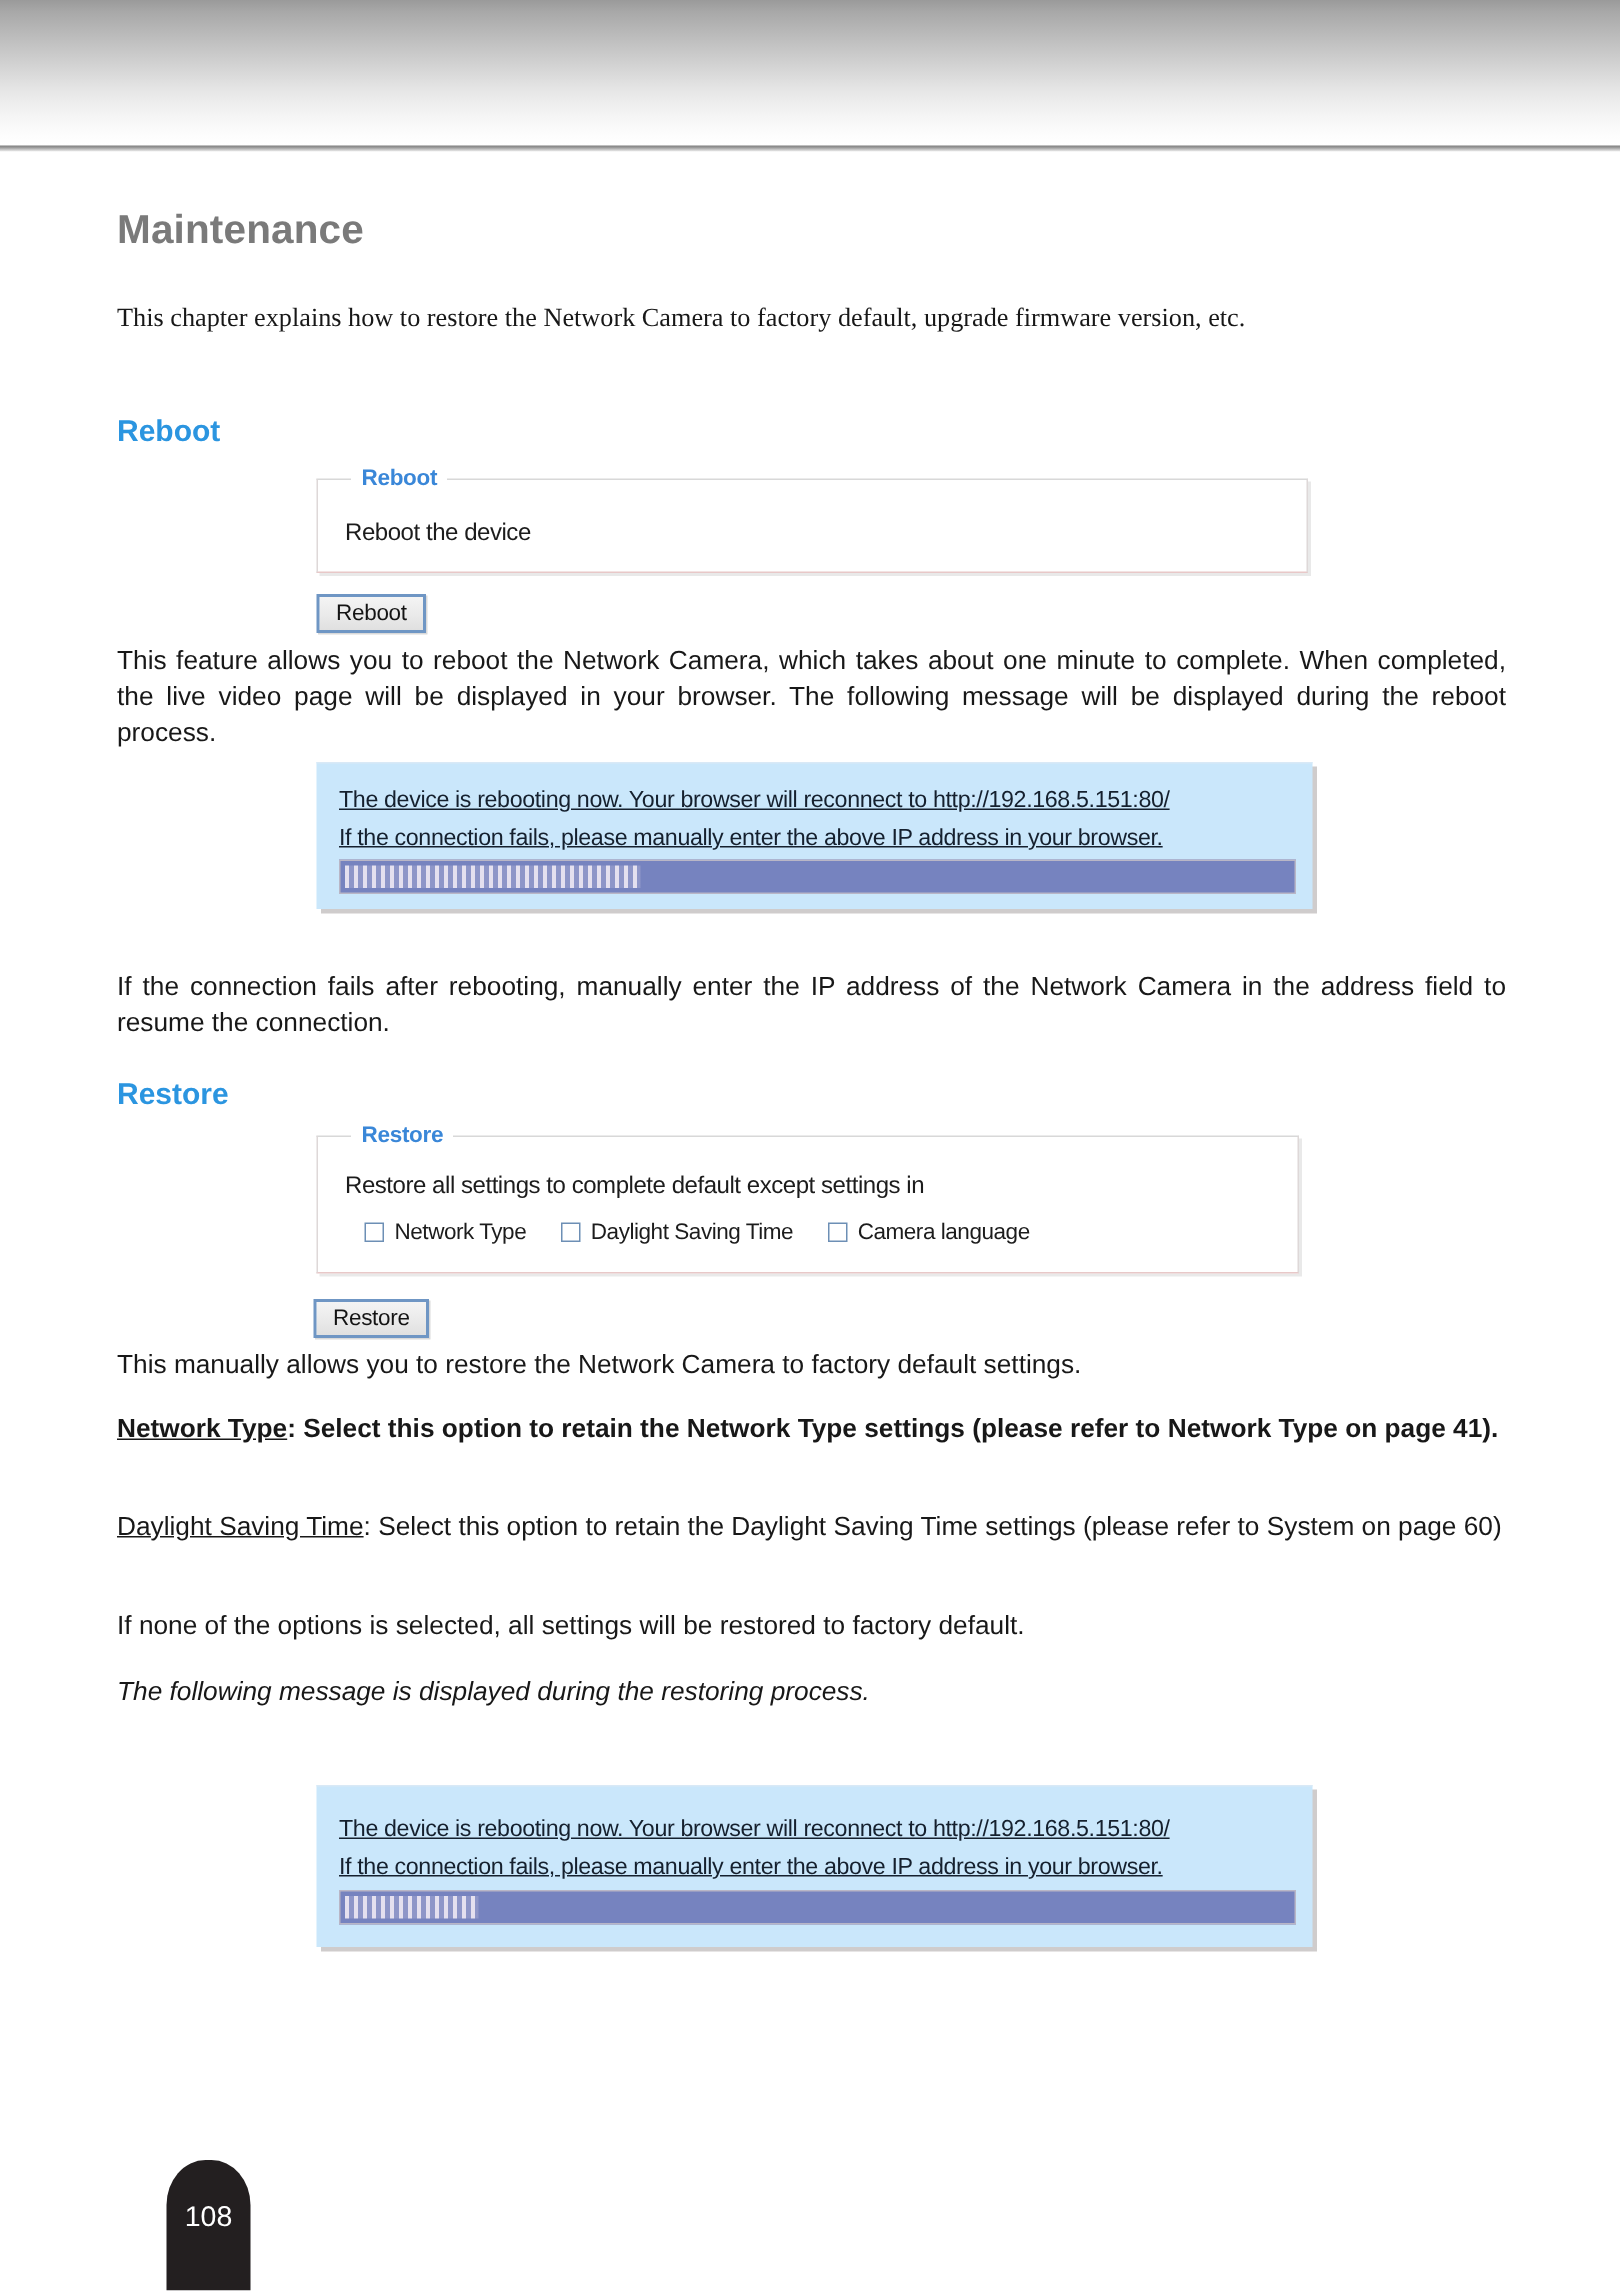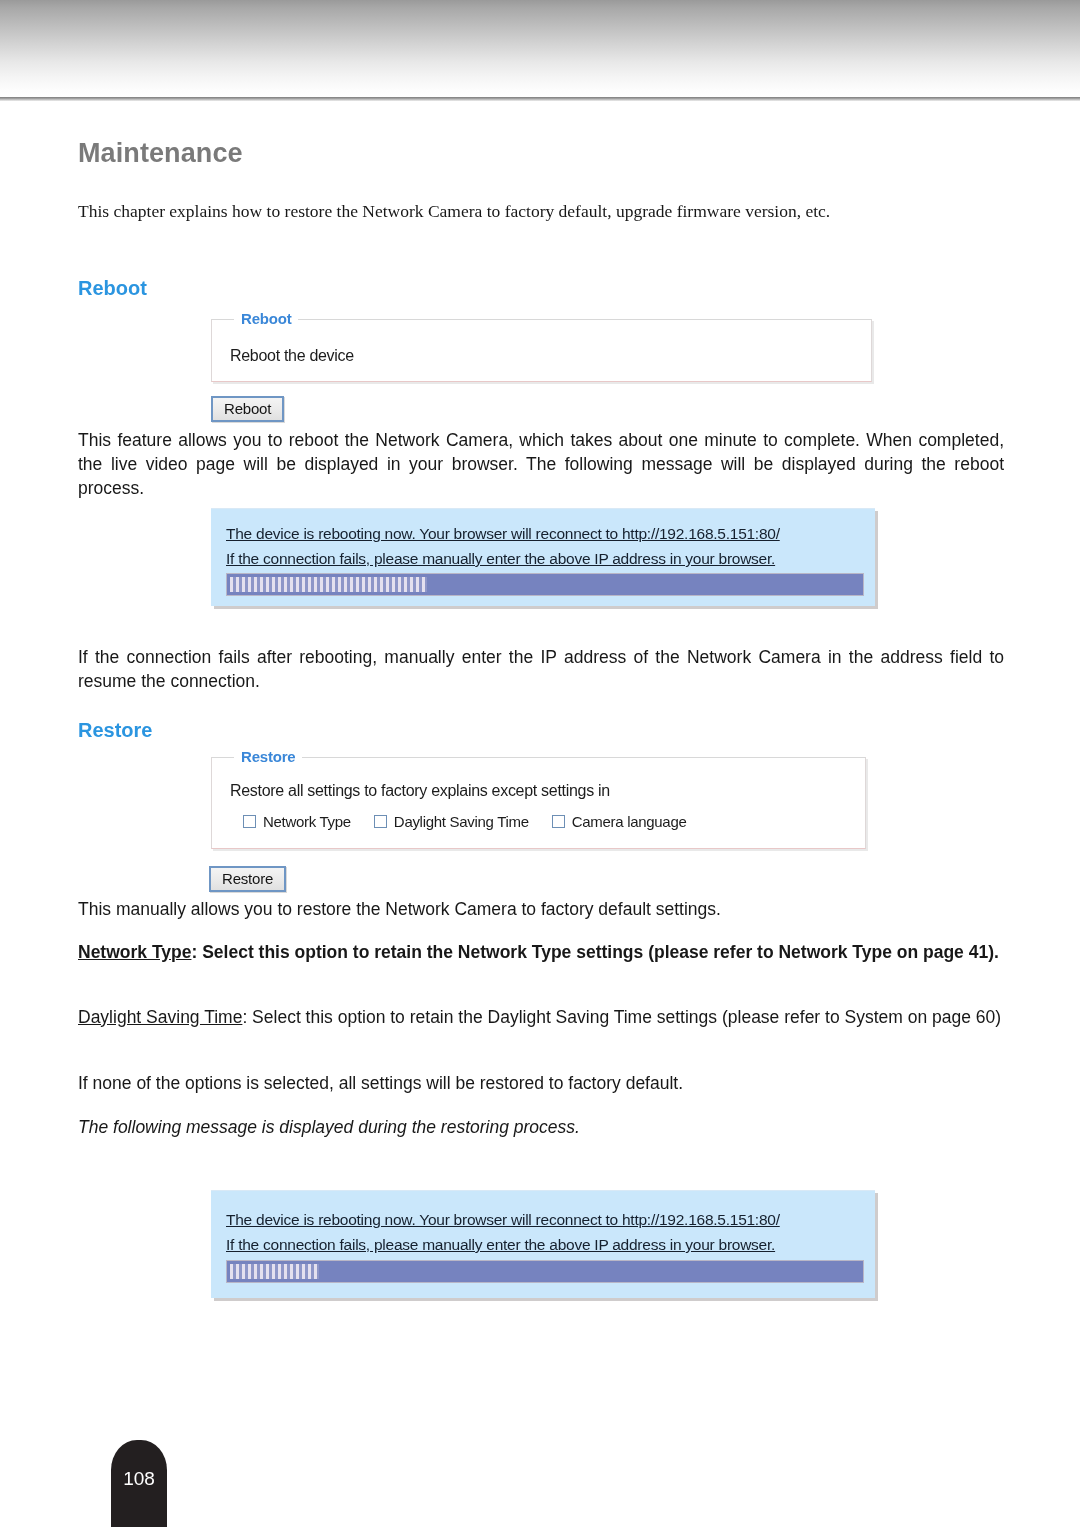--- a/index.html
+++ b/index.html
@@ -235,21 +235,21 @@
     </div>
   </div>
 
   <p class="body-text" style="top:624px;margin-top:21px;">If the connection fails after rebooting, manually enter the IP address of the Network Camera in the address field to resume the connection.</p>
 
   <h2 class="section-head" style="top:719px;">Restore</h2>
 
   <div class="fieldset-wrap" style="left:133px; top:757px; width:655px;">
     <div class="fieldset" style="height:92px;">
       <span class="fieldset-legend">Restore</span>
-      <div class="fs-text" style="position:absolute; left:18px; top:24px;">Restore all settings to factory explains except settings in</div>
+      <div class="fs-text" style="position:absolute; left:18px; top:24px;">Restore all settings to complete default except settings in</div>
       <div class="checkbox-row" style="position:absolute; left:31px; top:55px;">
         <label class="cb-item" style="margin-right:23px;">
           <span class="cb-box"></span>
           <span class="cb-label">Network Type</span>
         </label>
         <label class="cb-item" style="margin-right:23px;">
           <span class="cb-box"></span>
           <span class="cb-label">Daylight Saving Time</span>
         </label>
         <label class="cb-item">

